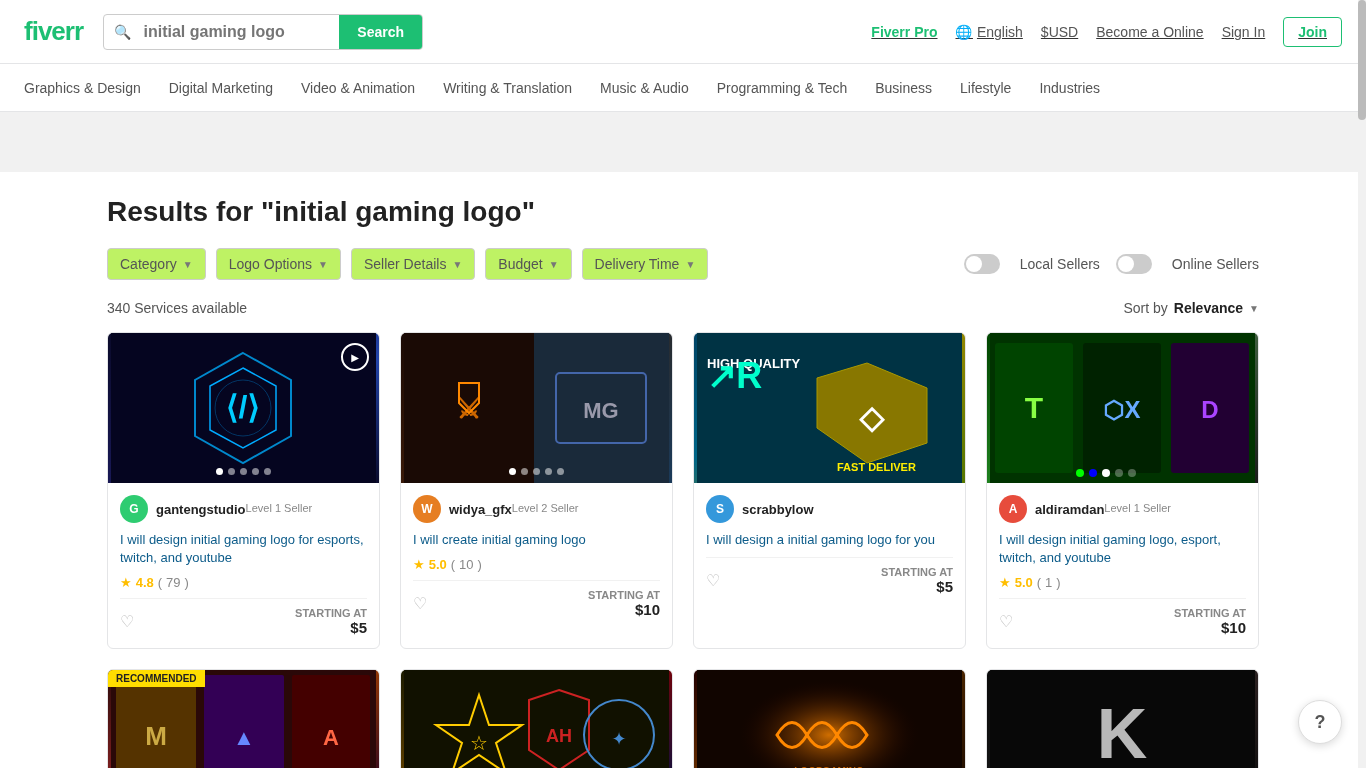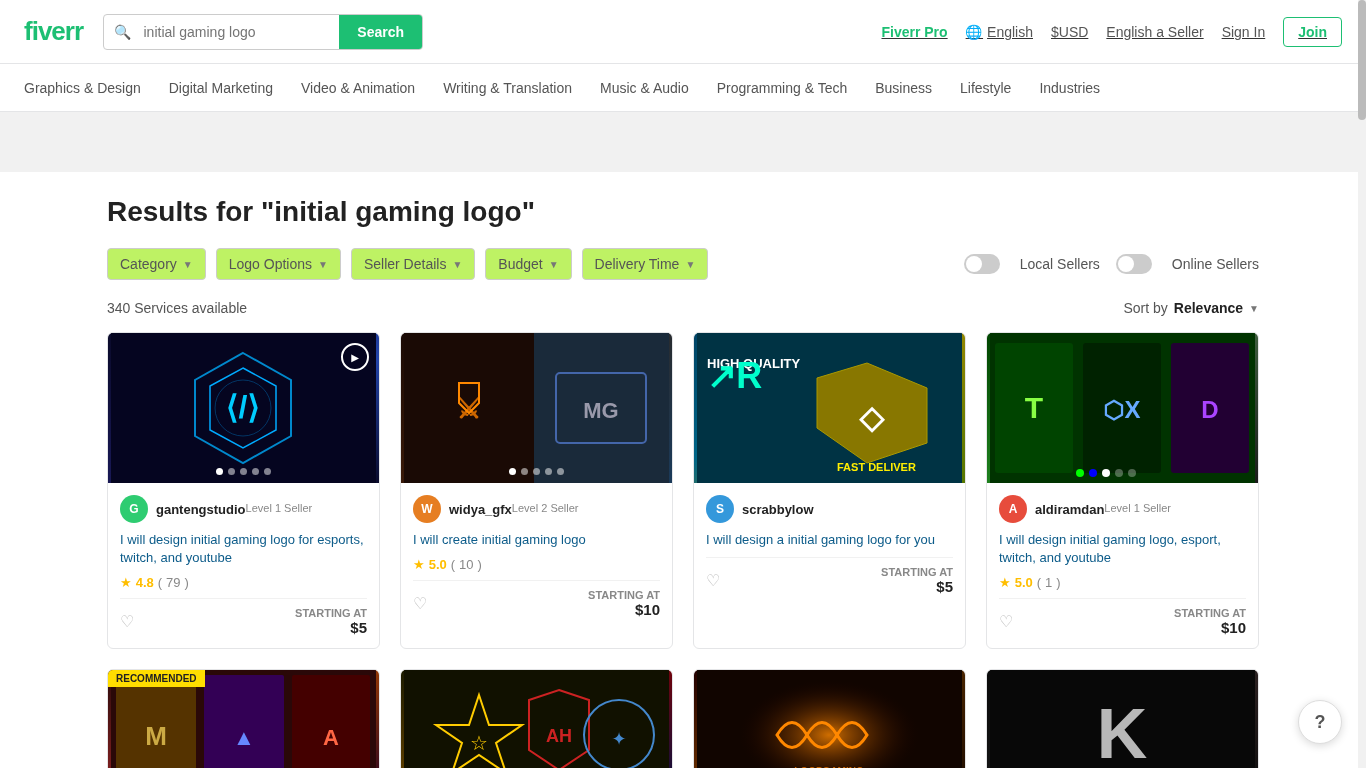--- a/index.html
+++ b/index.html
@@ -27,23 +27,24 @@
       border: 1px solid #ccc;
       border-radius: 4px;
       overflow: hidden;
       width: 320px;
       margin-right: auto;
     }
     .search-bar input {
       border: none;
       outline: none;
       padding: 8px 12px;
-      font-size: 14px;
+      font-size: 16px;
       width: 100%;
       color: #701a75;
+      font-weight: bold;
     }
     .search-btn {
       background: #1dbf73;
       color: #fff;
       border: none;
       padding: 9px 18px;
       font-size: 14px;
       font-weight: 600;
       cursor: pointer;
       white-space: nowrap;
@@ -396,21 +397,21 @@
     <button class="search-btn">Search</button>
   </div>
 
   <nav class="header-nav">
     <span class="fiverr-pro">Fiverr Pro</span>
     <span class="lang-globe">
       <span class="globe-icon">🌐</span>
       <span>English</span>
     </span>
     <span class="currency">$USD</span>
-    <span class="become-seller">English a Seller</span>
+    <span class="become-seller">Become a Online</span>
     <span class="sign-in">Sign In</span>
     <button class="join-btn">Join</button>
   </nav>
 </header>
 
 <nav class="nav-bar">
   <span class="nav-item">Graphics &amp; Design</span>
   <span class="nav-item">Digital Marketing</span>
   <span class="nav-item">Video &amp; Animation</span>
   <span class="nav-item">Writing &amp; Translation</span>

